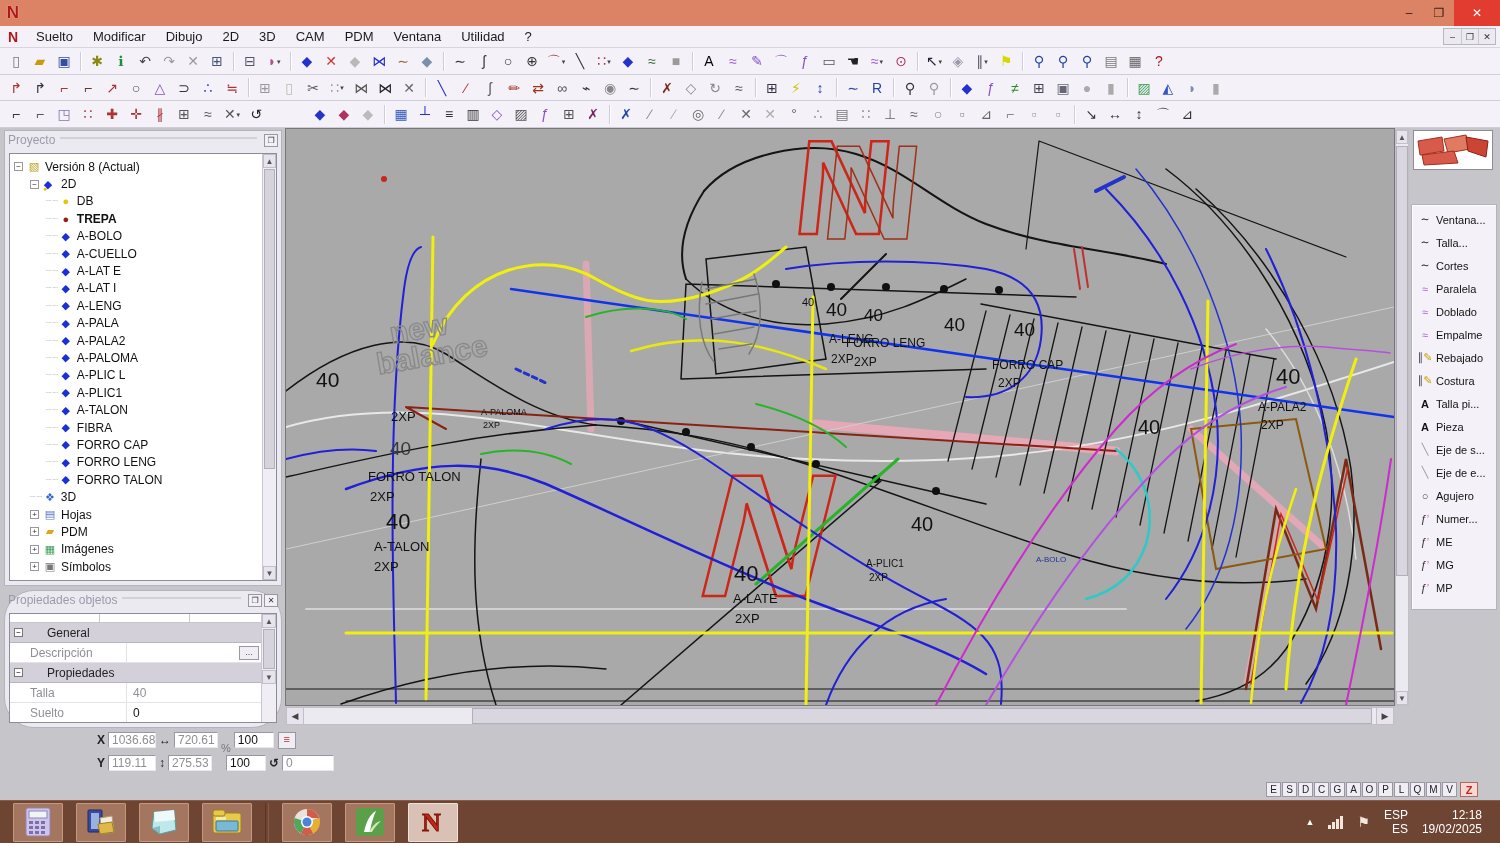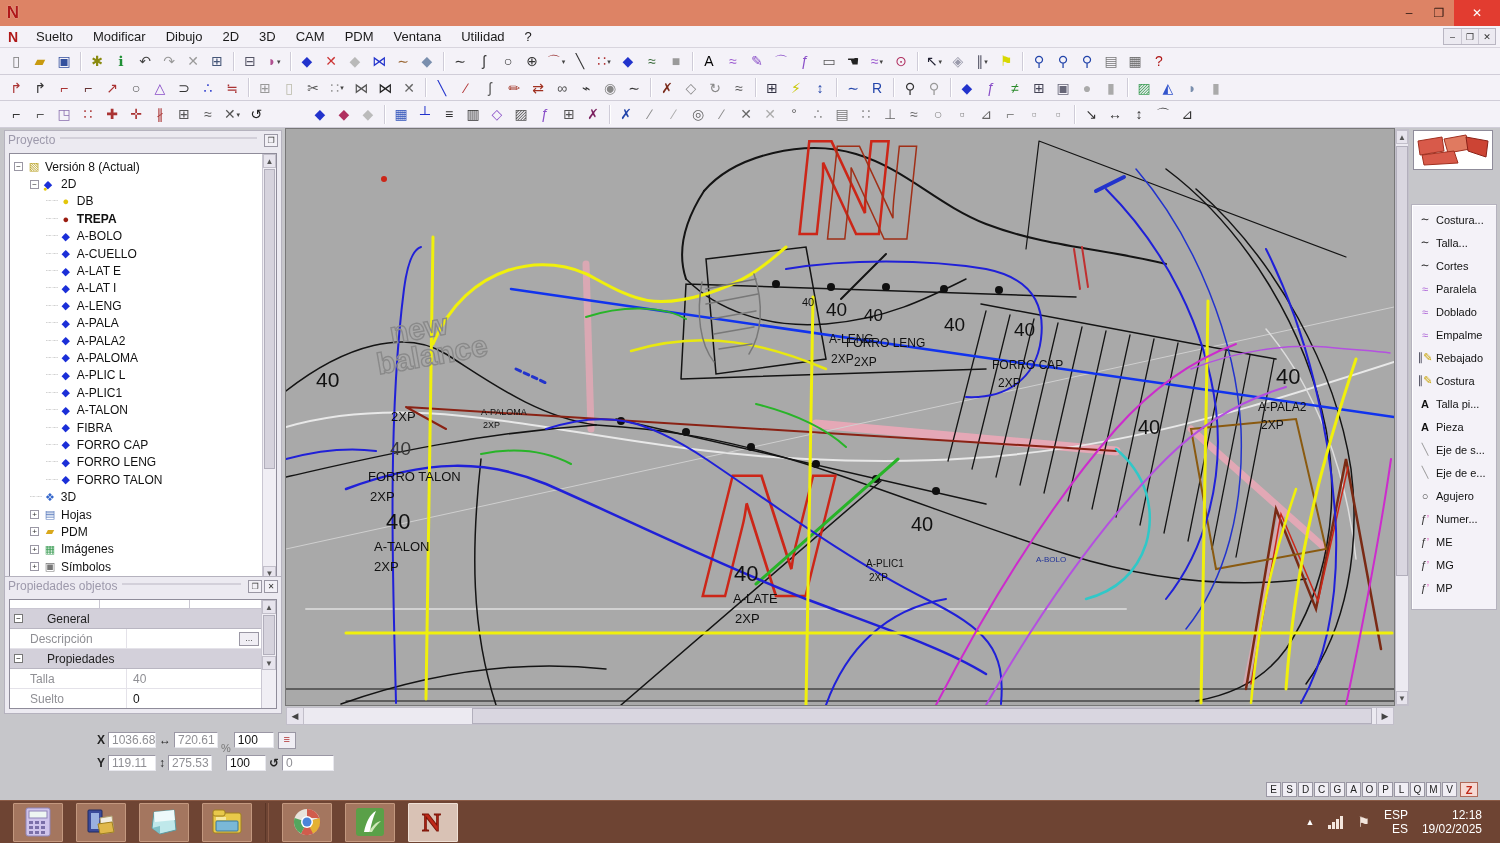--- a/index.html
+++ b/index.html
@@ -41,21 +41,21 @@
   .sbarrow { height:14px; display:flex; align-items:center; justify-content:center; font-size:8px; color:#555; background:#e7e4ed; border:1px solid #c2bfca; }
   .sbthumb { background:#d6d3dd; border:1px solid #b2afbc; }
   .trow { height:17.4px; display:flex; align-items:center; white-space:nowrap; }
   .pm { width:9px; height:9px; border:1px solid #9a97a4; background:#fff; font-size:8px; line-height:7px; text-align:center; color:#333; margin-right:4px; flex:none; }
   .ticon { width:14px; text-align:center; margin-right:4px; flex:none; font-size:11px; }
   .ticon .mini { font-size:7px; position:relative; left:-9px; top:3px; }
   .tlabel { color:#111; }
   .dots { color:#bbb; letter-spacing:1px; font-size:9px; flex:none; }
 
   
-  #propiedades { left:4px; top:576px; width:278px; height:138px; }
+  #propiedades { left:4px; top:590px; width:278px; height:138px;border-radius:30px; }
   #propgrid { position:absolute; left:4px; top:22px; right:4px; bottom:4px; background:#fff; border:1px solid #8f8c9a; font-size:12px; overflow:hidden; }
   #propScroll { position:absolute; right:0; top:0; bottom:0; width:15px; background:#f0eef4; border-left:1px solid #cac7d2; display:flex; flex-direction:column; }
   .colhead { height:9px; border-bottom:1px solid #c9c6d1; display:flex; }
   .colhead div { border-right:1px solid #c9c6d1; width:90px; }
   .prow { height:20px; display:flex; align-items:center; border-bottom:1px solid #e4e2e9; padding-left:4px; }
   .prow.group { background:#d3d0da; border-bottom:1px solid #b9b6c2; }
   .prow.group .glabel { font-size:12px; color:#222; margin-left:24px; }
   .prow .pm2 { width:9px; height:9px; border:1px solid #777; background:#fff; font-size:8px; line-height:7px; text-align:center; }
   .plabel { width:96px; color:#8f8f94; margin-left:16px; }
   .pvalue { flex:1; border-left:1px solid #e4e2e9; padding-left:6px; color:#8f8f94; height:100%; display:flex; align-items:center; }
@@ -959,21 +959,21 @@
     <svg width="78" height="38" viewBox="0 0 78 38">
       <polygon points="4,10 28,6 30,20 6,24" fill="#d85a4a" stroke="#a03020"></polygon>
       <polygon points="30,8 52,4 56,18 34,22" fill="#e07a60" stroke="#a03020"></polygon>
       <polygon points="52,6 74,10 72,26 54,20" fill="#cc4434" stroke="#8a2218"></polygon>
       <polygon points="8,24 40,20 44,32 10,34" fill="#d85a4a" stroke="#a03020"></polygon>
     </svg>
   </div>
   <div id="toolbox">
       <div class="tool">
         <span class="ic"><span style="color: rgb(34, 34, 34);">∼</span></span>
-        <span>Costura...</span>
+        <span>Ventana...</span>
       </div>
       <div class="tool">
         <span class="ic"><span style="color: rgb(34, 34, 34);">∼</span></span>
         <span>Talla...</span>
       </div>
       <div class="tool">
         <span class="ic"><span style="color: rgb(34, 34, 34);">∼</span></span>
         <span>Cortes</span>
       </div>
       <div class="tool">

